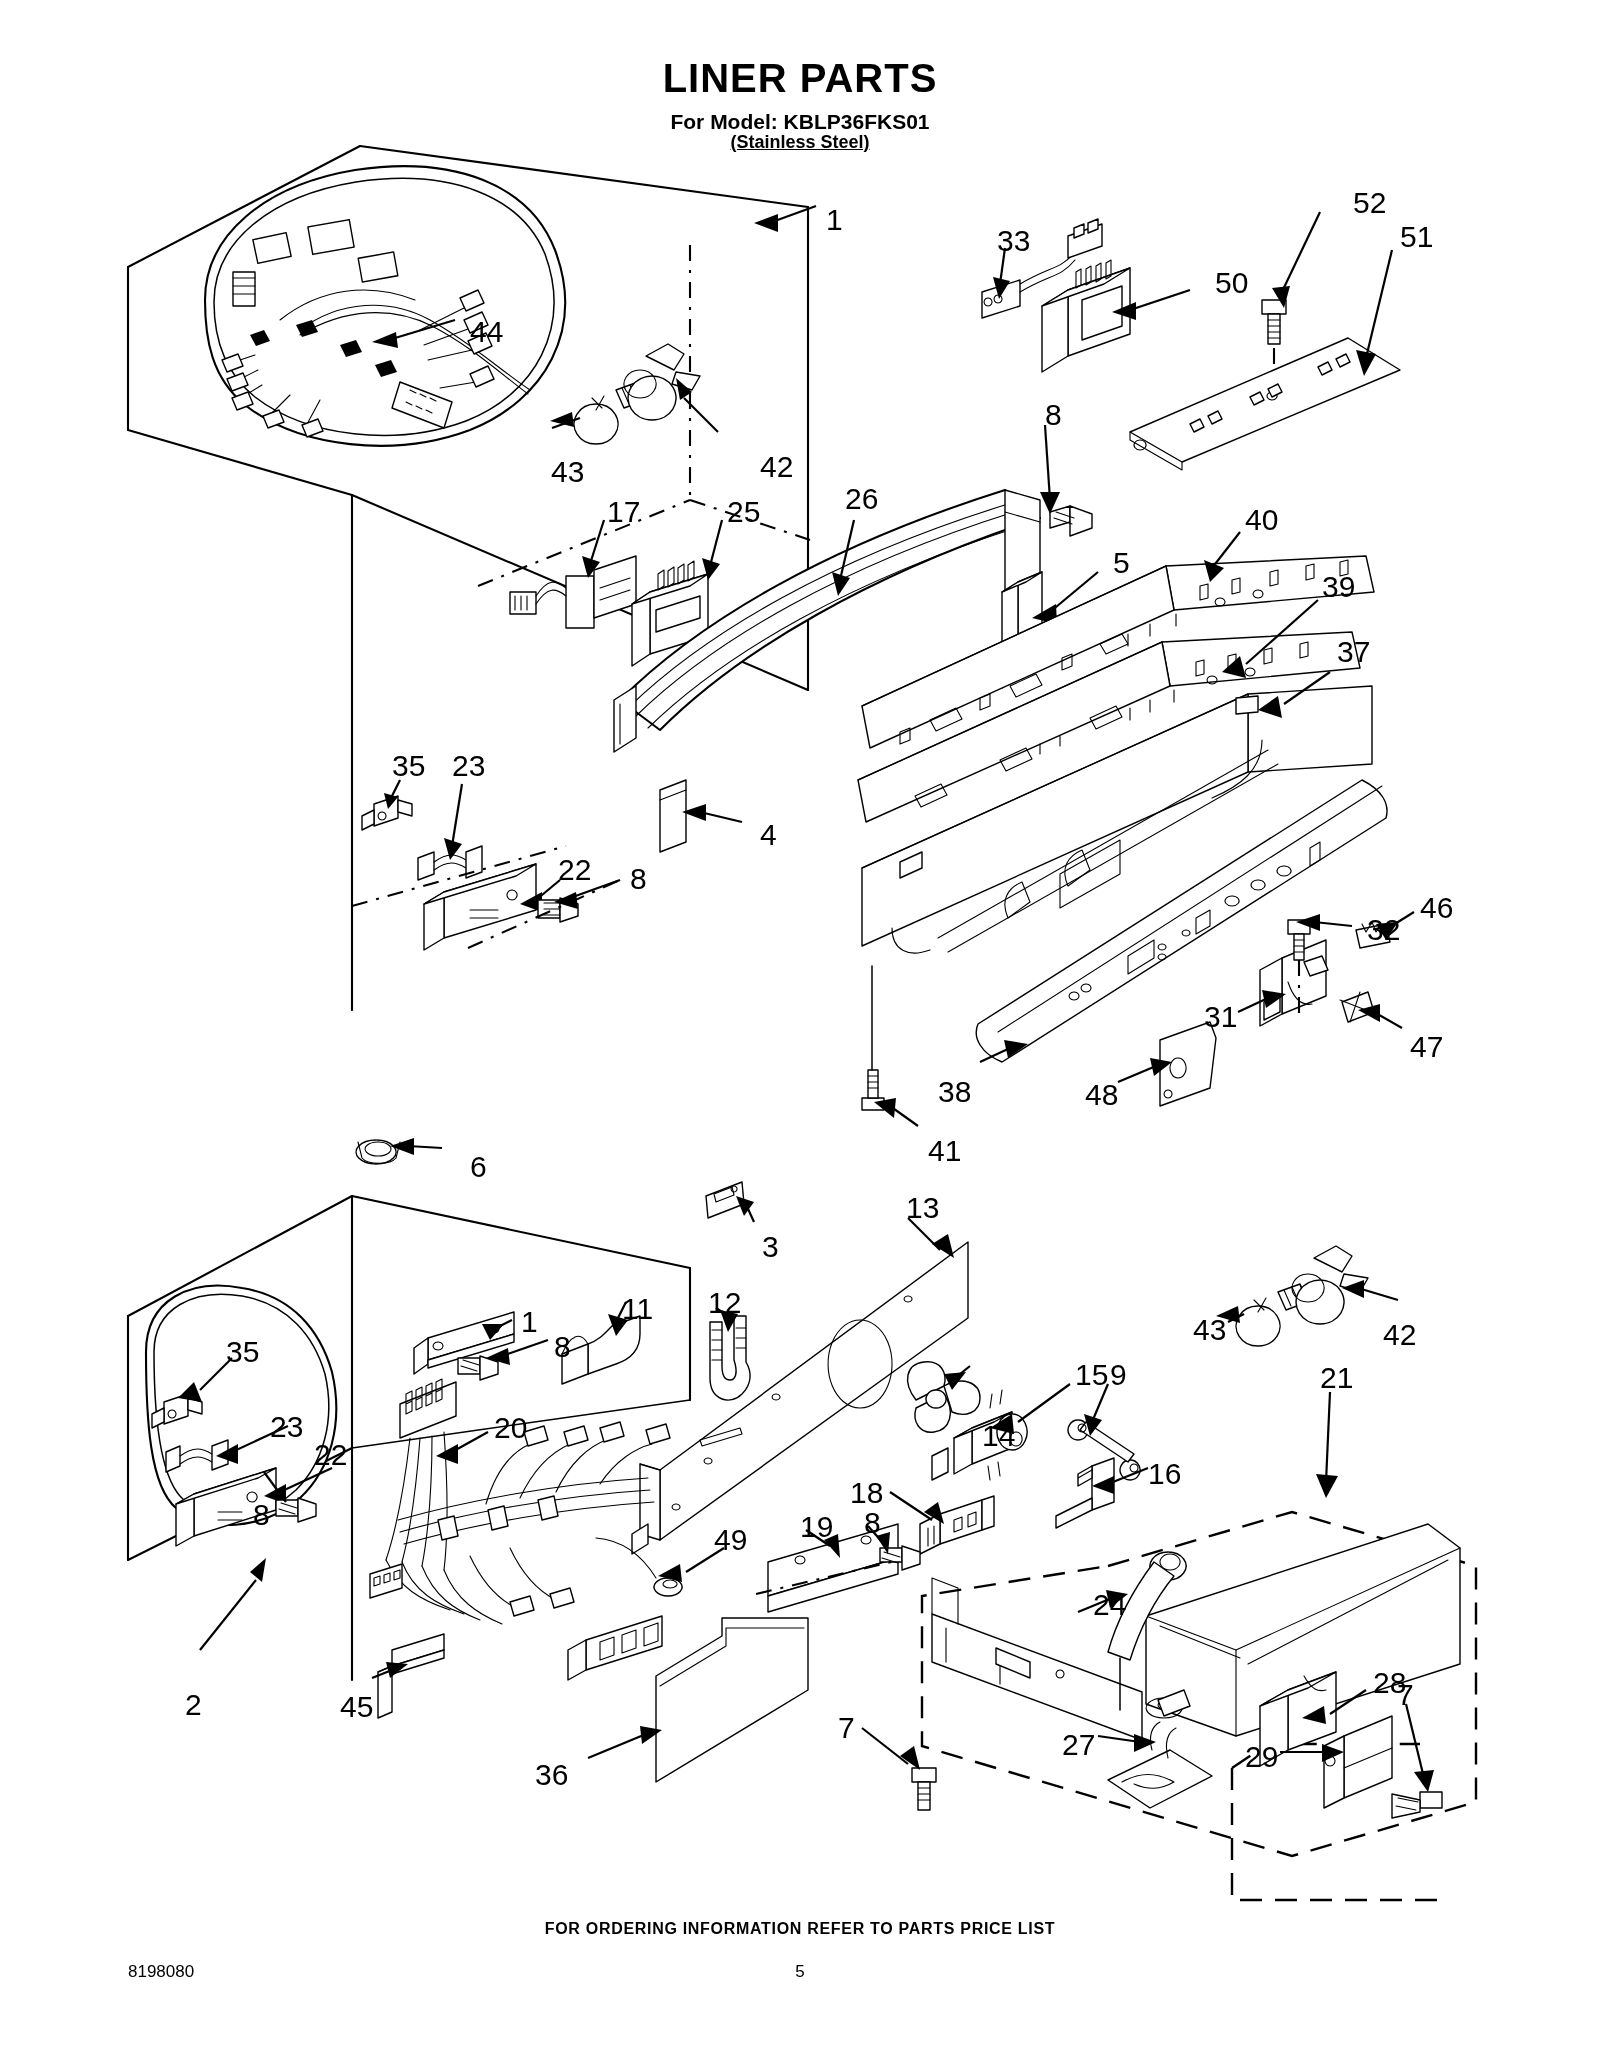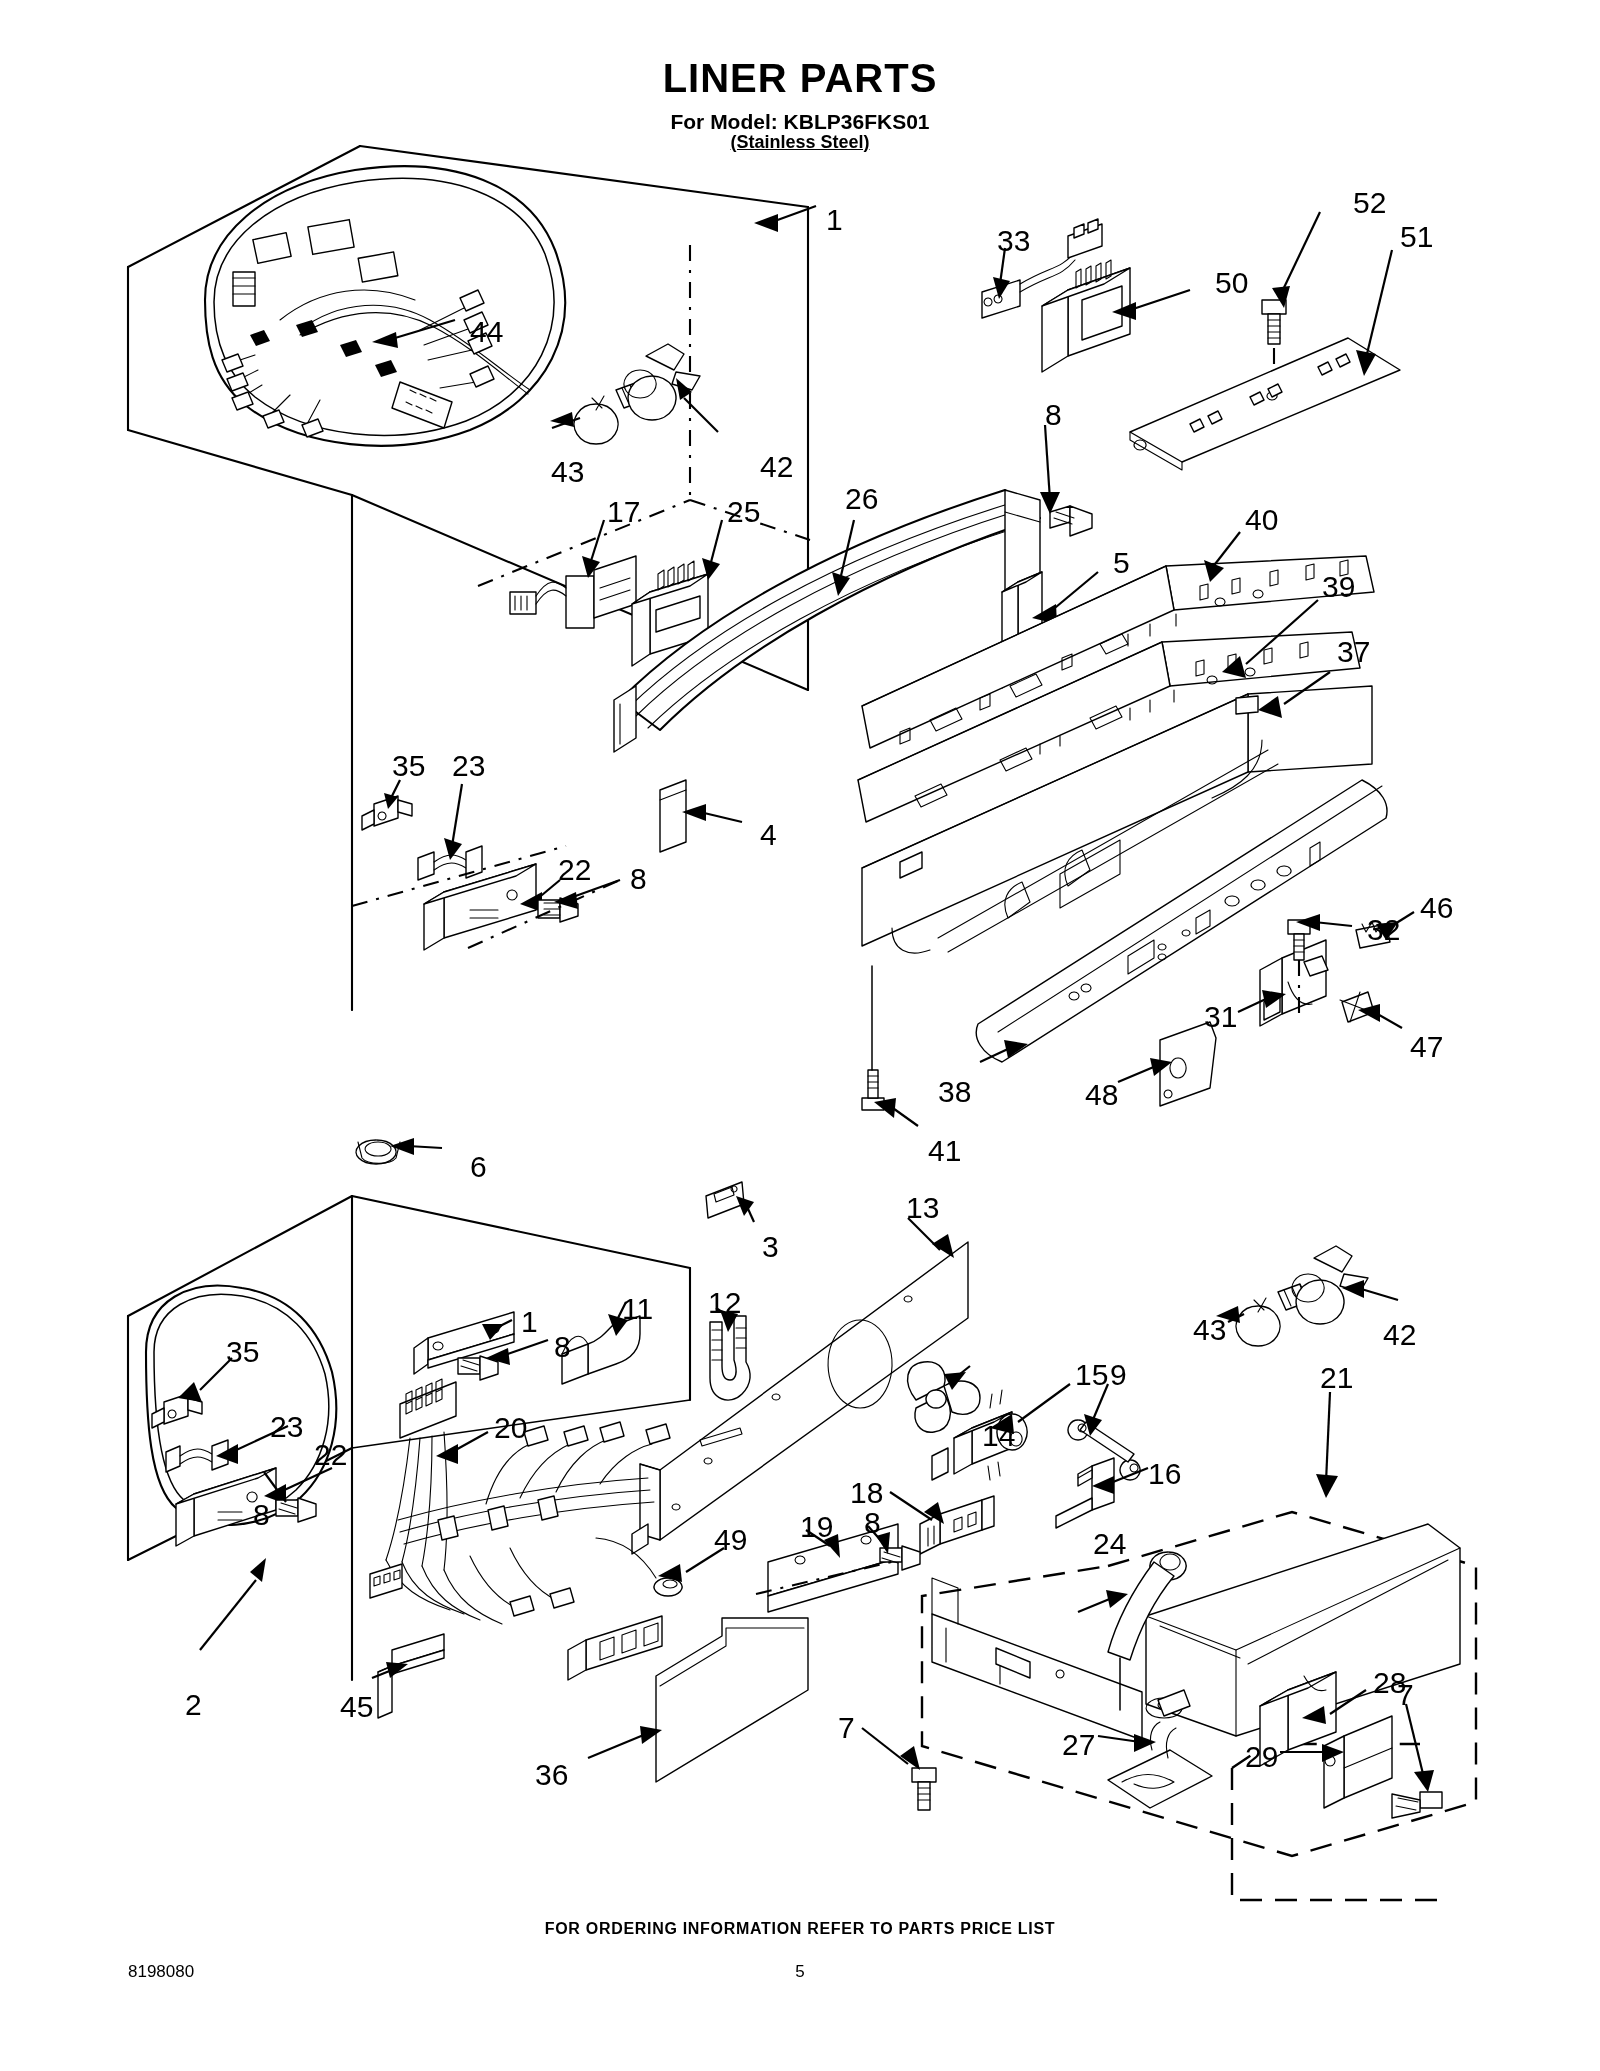--- a/index.html
+++ b/index.html
@@ -794,21 +794,21 @@
   <div class="cn" style="left:1148px;top:1443px;margin-top:16px;">16</div>
   <div class="cn" style="left:607px;top:497px;">17</div>
   <div class="cn" style="left:850px;top:1478px;">18</div>
   <div class="cn" style="left:800px;top:1512px;">19</div>
   <div class="cn" style="left:494px;top:1413px;">20</div>
   <div class="cn" style="left:1320px;top:1363px;">21</div>
   <div class="cn" style="left:558px;top:855px;">22</div>
   <div class="cn" style="left:314px;top:1440px;">22</div>
   <div class="cn" style="left:452px;top:751px;">23</div>
   <div class="cn" style="left:270px;top:1412px;">23</div>
-  <div class="cn" style="left:1093px;top:1529px;">24</div>
+  <div class="cn" style="left:1093px;top:1590px;">24</div>
   <div class="cn" style="left:727px;top:497px;">25</div>
   <div class="cn" style="left:845px;top:484px;">26</div>
   <div class="cn" style="left:1062px;top:1730px;">27</div>
   <div class="cn" style="left:1373px;top:1668px;">28</div>
   <div class="cn" style="left:1245px;top:1742px;">29</div>
   <div class="cn" style="left:1196px;top:1002px;margin-left:8px;">31</div>
   <div class="cn" style="left:1367px;top:915px;">32</div>
   <div class="cn" style="left:997px;top:226px;">33</div>
   <div class="cn" style="left:392px;top:751px;">35</div>
   <div class="cn" style="left:226px;top:1337px;">35</div>

